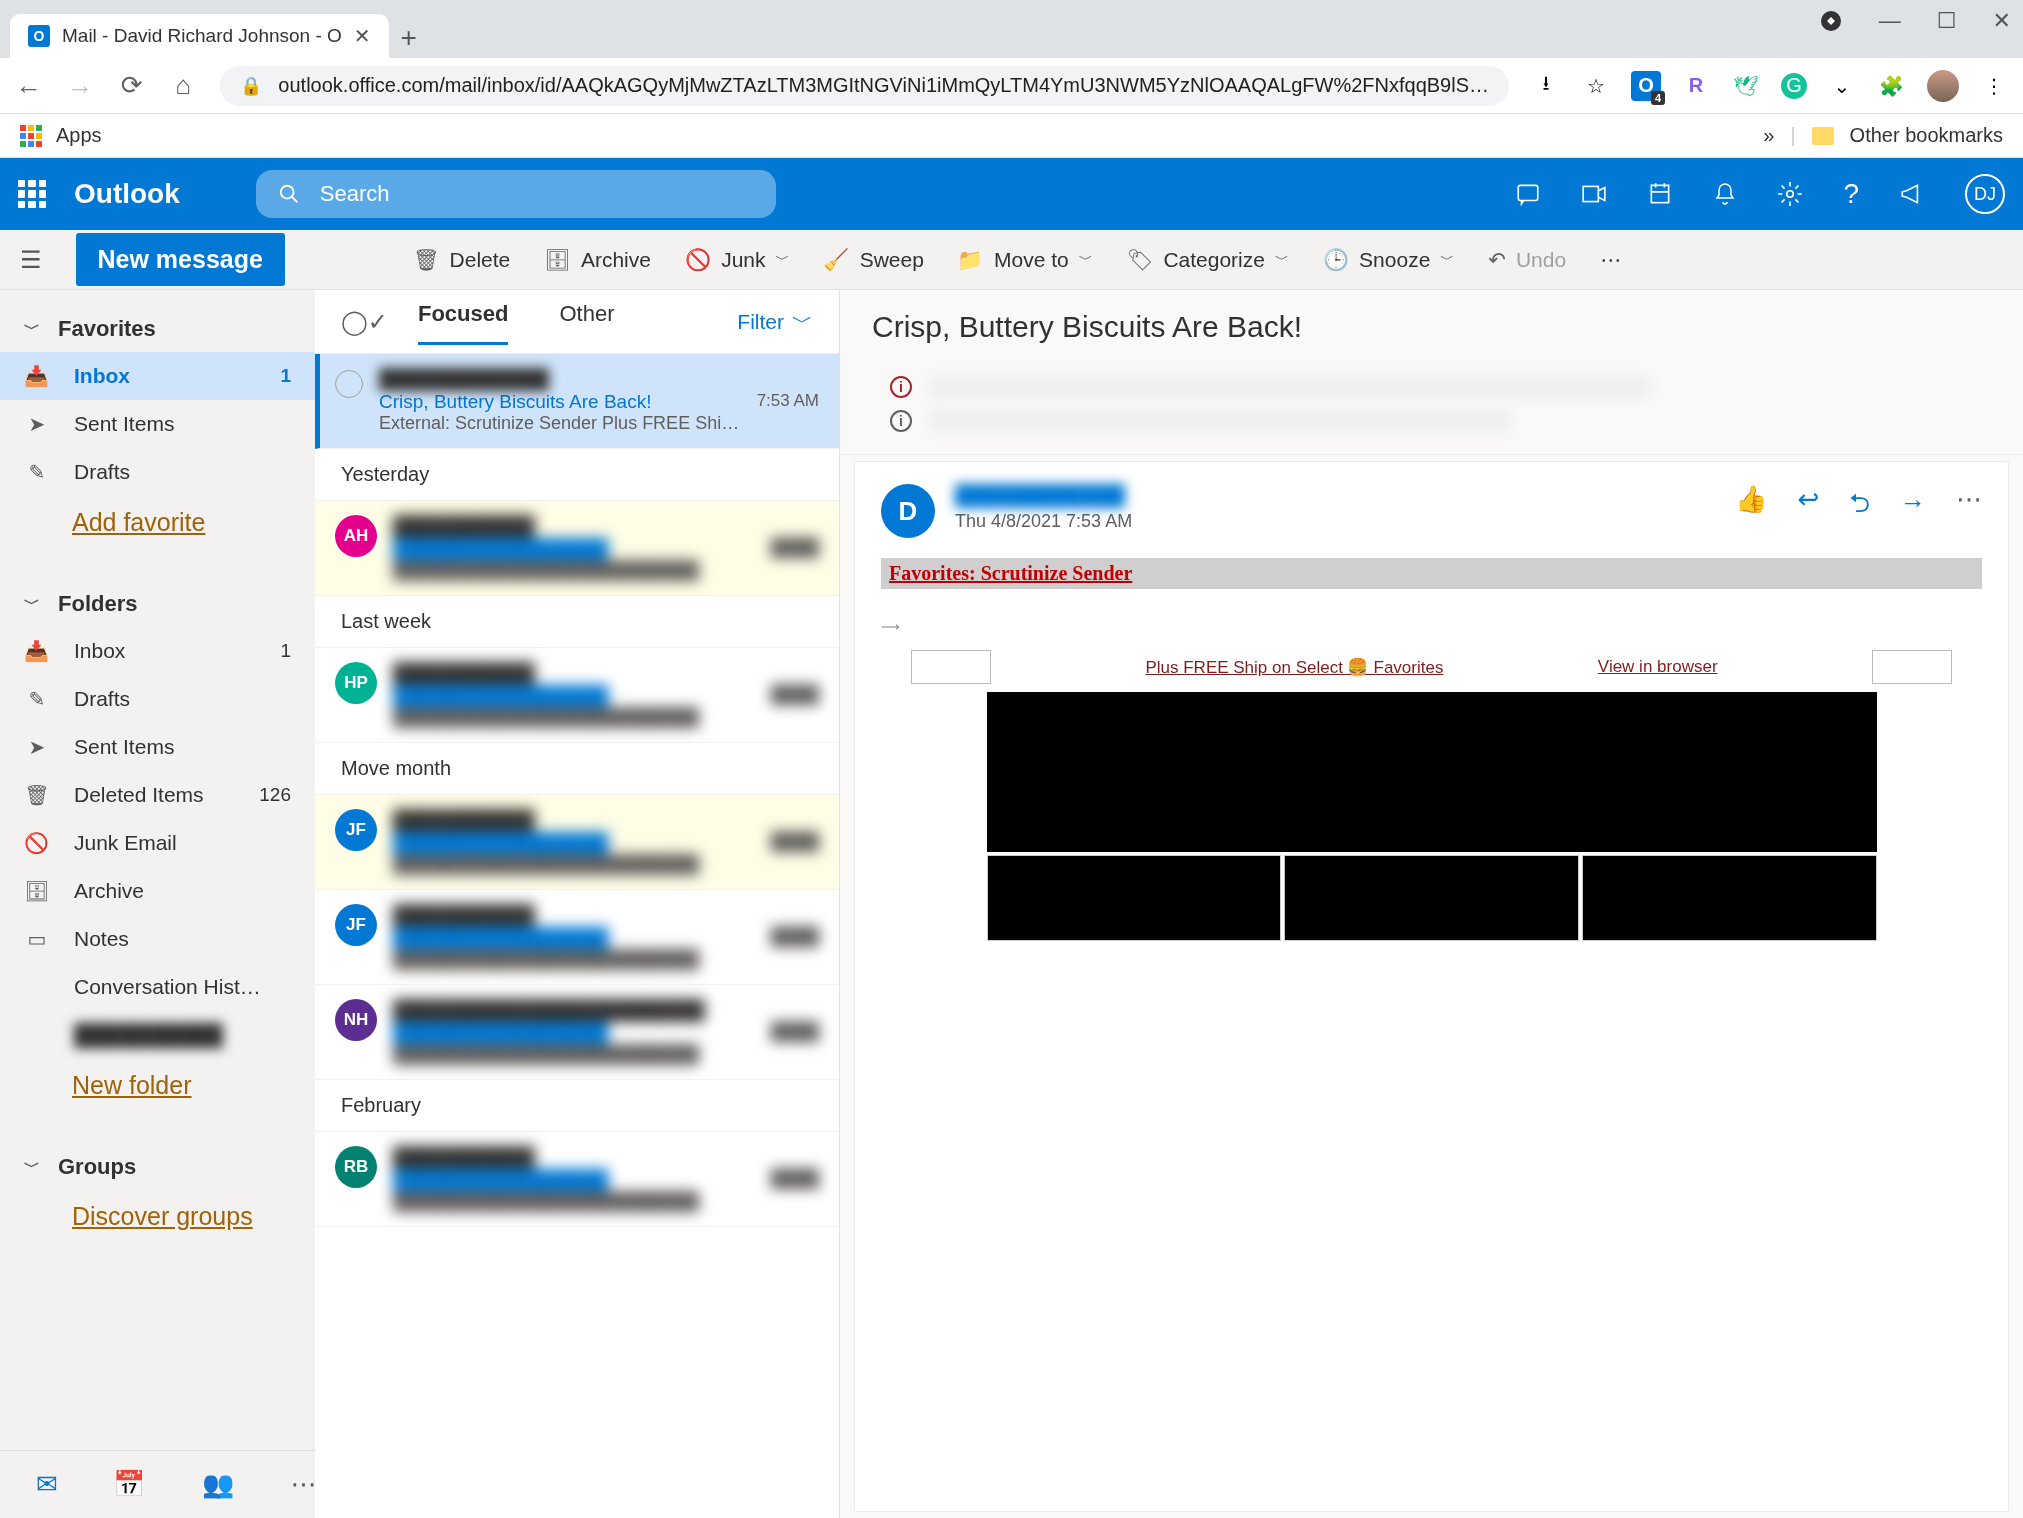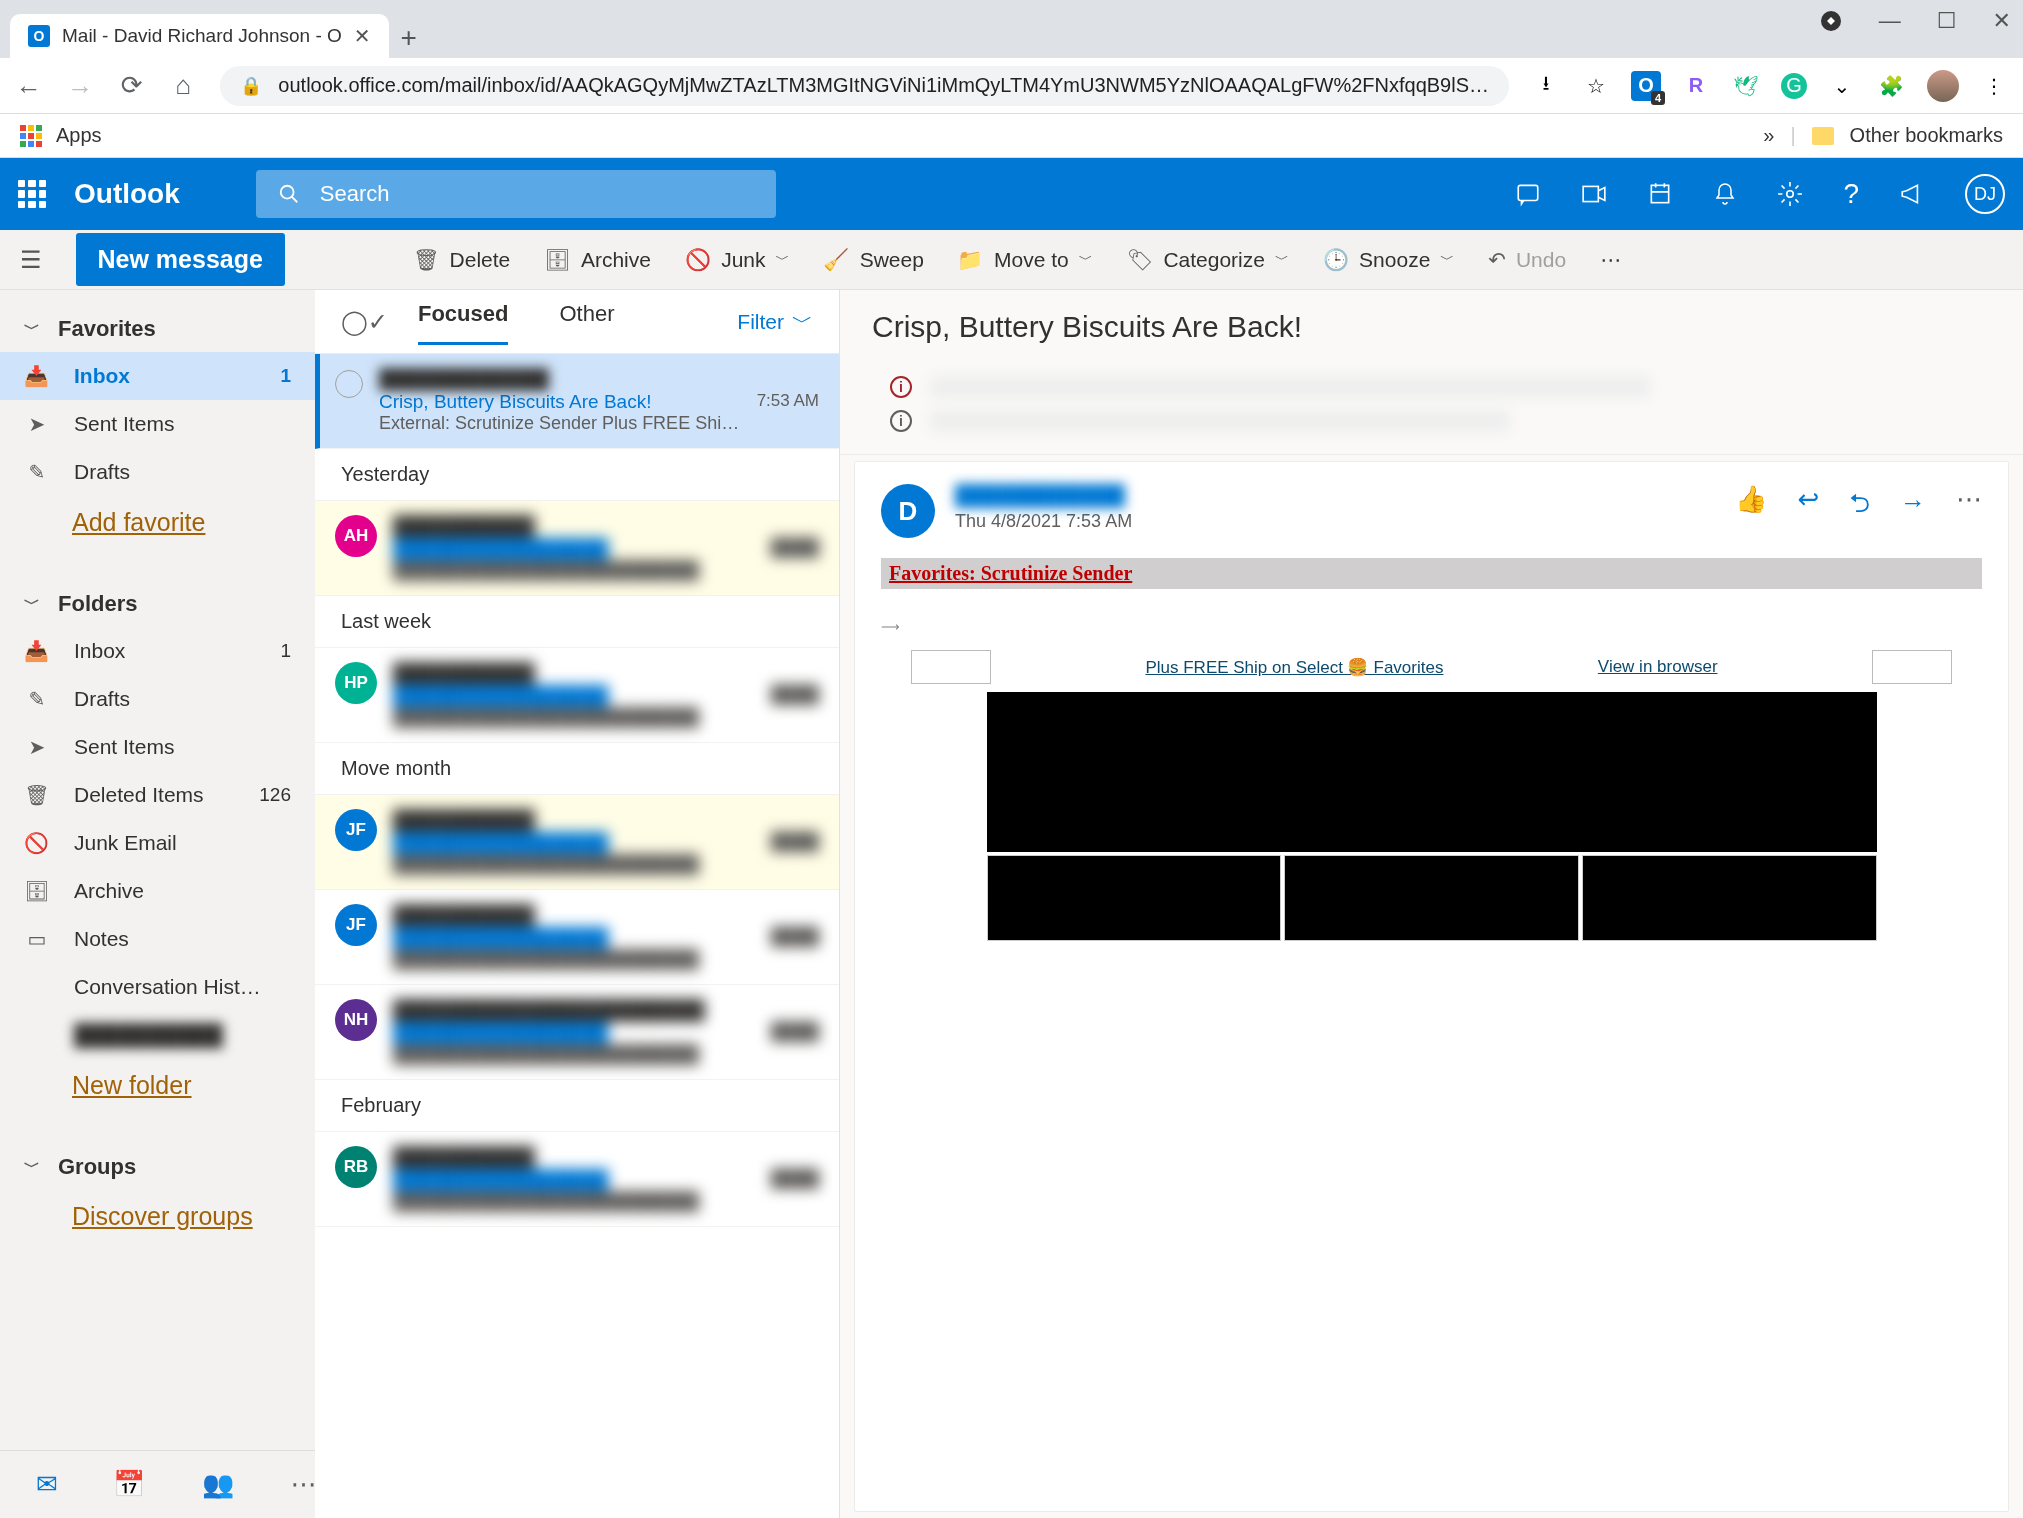--- a/index.html
+++ b/index.html
@@ -32,21 +32,21 @@
 .apps-icon span:nth-child(4){background:#4285f4;} .apps-icon span:nth-child(5){background:#ea4335;} .apps-icon span:nth-child(6){background:#fbbc04;}
 .apps-icon span:nth-child(7){background:#34a853;} .apps-icon span:nth-child(8){background:#4285f4;} .apps-icon span:nth-child(9){background:#ea4335;}
 .bm-right { margin-left:auto; display:flex; align-items:center; gap:16px; font-size:20px; color:#333;}
 .folder { width:22px; height:18px; background:#ffd968; border-radius:2px; display:inline-block;}
 
 
 .suite { height: 72px; background: #0078d4; display:flex; align-items:center; padding:0 18px; gap:28px; color:#fff; }
 .waffle { width:28px;height:28px; display:grid; grid-template-columns:repeat(3,1fr); grid-template-rows:repeat(3,1fr); gap:3px; }
 .waffle span { background:#fff; border-radius:1px;}
 .suite-title { font-size:28px; font-weight:600; }
-.search { width: 520px; height:48px; background:#5aa9e6; border-radius:4px; display:flex; align-items:center; padding:0 22px; gap:20px; margin-left:48px;}
+.search { width: 520px; height:48px; background:#5aa9e6; border-radius:16px; display:flex; align-items:center; padding:0 22px; gap:20px; margin-left:48px;}
 .search input { border:none; background:transparent; color:#fff; font-size:22px; outline:none; flex:1;}
 .search input::placeholder { color:#fff; }
 .suite-right { margin-left:auto; display:flex; align-items:center; gap:40px; }
 .suite-right .si { font-size:24px; }
 .user-circle { width:40px;height:40px;border:2px solid #fff;border-radius:50%;display:flex;align-items:center;justify-content:center;font-size:18px;}
 
 
 .cmd { height: 60px; background:#f3f2f1; display:flex; align-items:center; padding:0 20px; gap:34px; border-bottom:1px solid #e1e1e1; }
 .hamburger { color:#555; font-size:24px; }
 .new-msg { background:#0078d4; color:#fff; border:none; padding:12px 22px; font-size:25px; font-weight:600; border-radius:3px; }
@@ -115,21 +115,21 @@
 .from-name { font-size:20px; color:#0078d4; filter:blur(6px); display:inline-block;}
 .from-date { font-size:18px; color:#605e5c; margin-top:4px;}
 .from-to { font-size:19px; color:#323130; margin-top:6px;}
 .from-to .lbl { color:#605e5c;}
 .read-actions { display:flex; gap:30px; color:#0078d4; font-size:26px;}
 .read-actions .ra:last-child { color:#605e5c;}
 .ext-warn { margin-top:20px; background:#d0cece; padding:4px 8px;}
 .ext-warn span { color:#c00000; font-weight:700; font-size:20px; text-decoration:underline; font-family:"Times New Roman",serif;}
 .mail-body { margin-top:30px;}
 .mail-topbar { display:flex; justify-content:space-between; align-items:center; padding:0 30px; font-size:17px;}
-.mail-topbar a { color:#0c4a6e; text-decoration:underline;}
+.mail-topbar a { color:#7f1d1d; text-decoration:underline;}
 .mail-topbar .box { width:80px; height:34px; border:1px solid #bbb;}
 .mail-banner { height:160px; background:#000; margin-top:8px;}
 .mail-grid { display:flex; gap:3px; margin-top:3px;}
 .mail-grid div { flex:1; height:86px; background:#000; border:1px solid #ccc;}
 .mail-white { height:320px; background:#fff;}
 
 svg { display:block; }
 </style>
 </head>
 <body>

